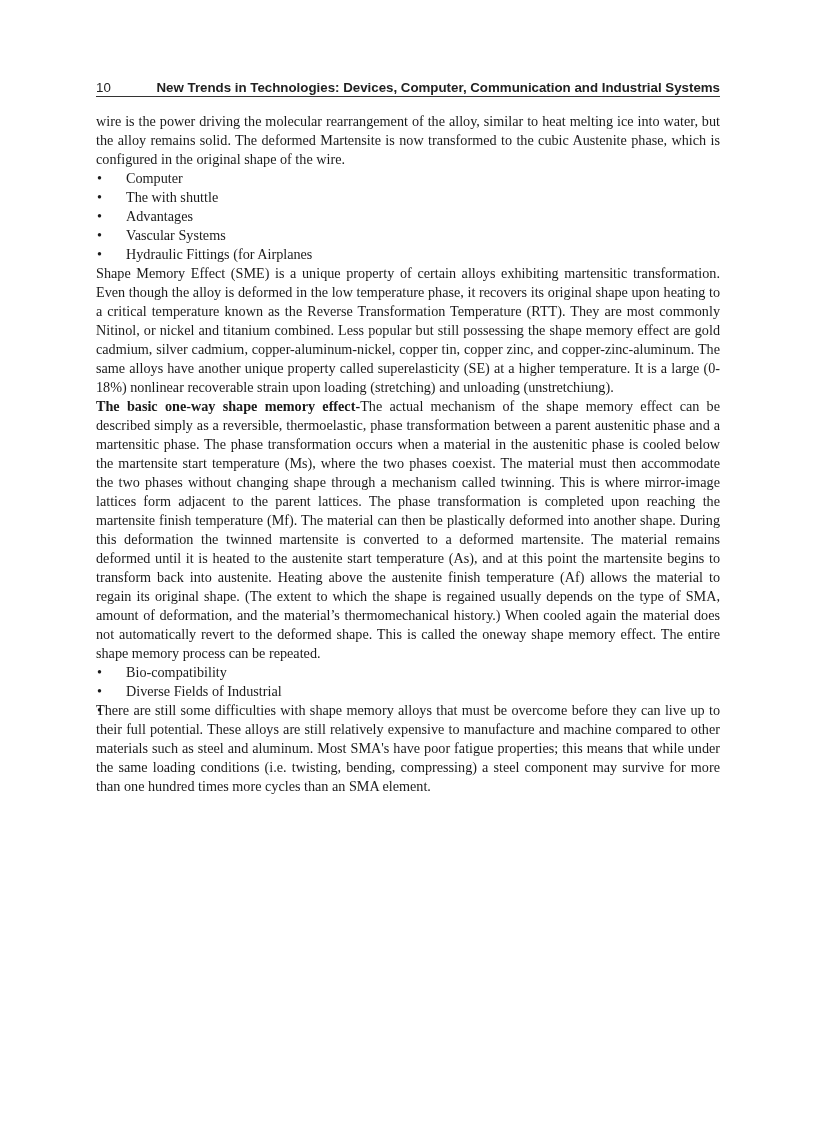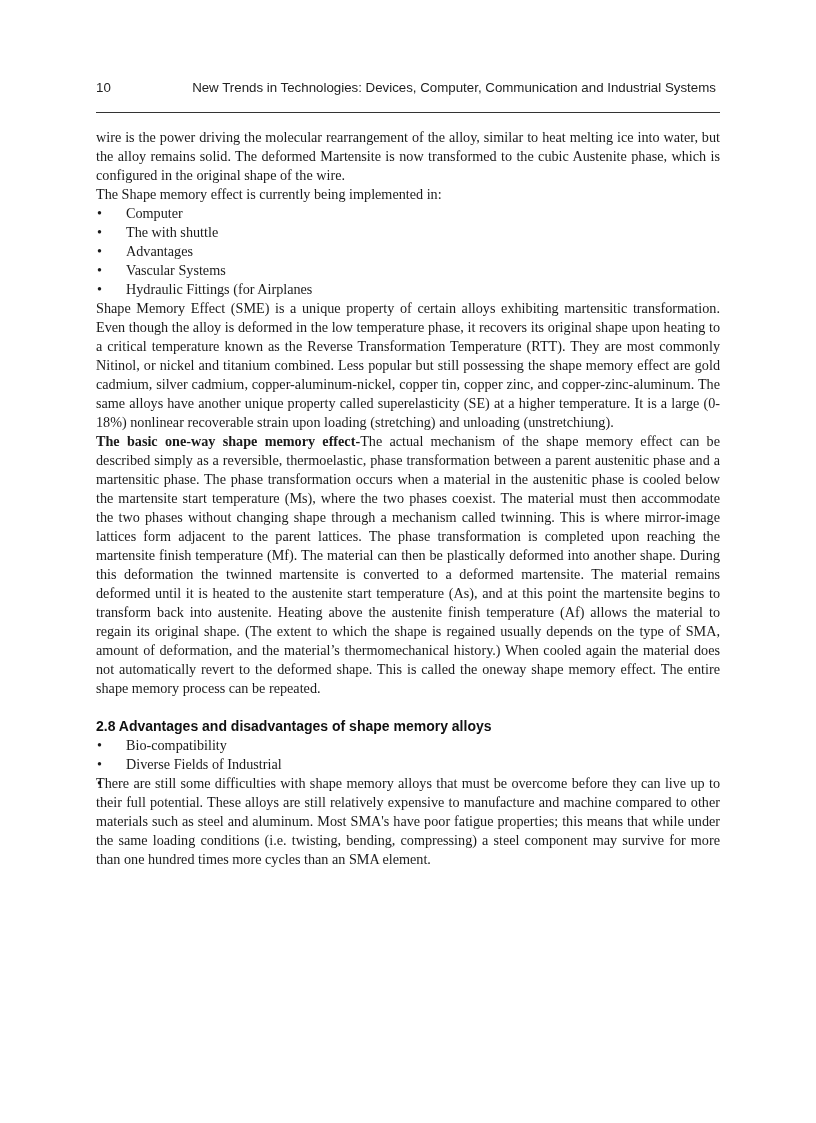--- a/index.html
+++ b/index.html
@@ -1,24 +1,24 @@
 <!DOCTYPE html>
 <html><head>
 <meta charset="utf-8">
 <style>
   html, body { margin: 0; padding: 0; background: #ffffff; }
   body { width: 816px; height: 1123px; position: relative; overflow: hidden; color: #1a1a1a; }
   .page { position: absolute; left: 96px; top: 80px; width: 624px; }
   .running-head {
     display: flex; align-items: baseline;
     font-family: "Liberation Sans", sans-serif; font-size: 13.3px; color: #222;
-    border-bottom: 1.5px solid #333; padding-bottom: 16px; height: 16px; line-height: 16px;
+    border-bottom: 1.5px solid #333; padding-bottom: 0; height: 16px; line-height: 16px;
   }
   .page-num { width: 92px; }
-  .head-title { flex: 1; text-align: center; white-space: nowrap; }
+  .head-title { flex: 1; text-align: center; white-space: nowrap; font-weight: bold; }
   .body-text {
     margin-top: 15px;
     font-family: "Liberation Serif", serif; font-size: 14.2px; line-height: 19px; color: #1a1a1a;
   }
   .body-text p { margin: 0; text-align: justify; }
   .body-text p.last-left { text-align-last: left; }
   ul.bullets { list-style: none; margin: 0; padding: 0; }
   ul.bullets li { position: relative; padding-left: 30px; }
   ul.bullets li .dot { position: absolute; left: 1px; top: 0; }
   .bold-lead { font-weight: bold; }
@@ -31,35 +31,33 @@
 <body>
 
 <div class="page">
   <div class="running-head">
     <span class="page-num">10</span>
     <span class="head-title">New Trends in Technologies: Devices, Computer, Communication and Industrial Systems</span>
   </div>
 
   <div class="body-text">
     <p class="last-left">wire is the power driving the molecular rearrangement of the alloy, similar to heat melting ice into water, but the alloy remains solid. The deformed Martensite is now transformed to the cubic Austenite phase, which is configured in the original shape of the wire.</p>
-    <p class="last-left">The Shape memory effect is currently being implemented in:</p>
 
     <ul class="bullets">
       <li><span class="dot">•</span><span>Computer</span></li>
       <li><span class="dot">•</span><span>The with shuttle</span></li>
       <li><span class="dot">•</span><span>Advantages</span></li>
       <li><span class="dot">•</span><span>Vascular Systems</span></li>
       <li><span class="dot">•</span><span>Hydraulic Fittings (for Airplanes</span></li>
     </ul>
 
     <p class="last-left">Shape Memory Effect (SME) is a unique property of certain alloys exhibiting martensitic transformation. Even though the alloy is deformed in the low temperature phase, it recovers its original shape upon heating to a critical temperature known as the Reverse Transformation Temperature (RTT).  They are most commonly Nitinol, or nickel and titanium combined.  Less popular but still possessing the shape memory effect are gold cadmium, silver cadmium, copper-aluminum-nickel, copper tin, copper zinc, and copper-zinc-aluminum.  The same alloys have another unique property called superelasticity (SE) at a higher temperature.  It is a large (0-18%) nonlinear recoverable strain upon loading (stretching) and unloading (unstretchiung).</p>
 
     <p class="last-left"><span class="bold-lead">The basic one-way shape memory effect-</span><span>The actual mechanism of the shape memory effect can be described simply as a reversible, thermoelastic, phase transformation between a parent austenitic phase and a martensitic phase. The phase transformation occurs when a material in the austenitic phase is cooled below the martensite start temperature (Ms), where the two phases coexist. The material must then accommodate the two phases without changing shape through a mechanism called twinning. This is where mirror-image lattices form adjacent to the parent lattices. The phase transformation is completed upon reaching the martensite finish temperature (Mf). The material can then be plastically deformed into another shape. During this deformation the twinned martensite is converted to a deformed martensite. The material remains deformed until it is heated to the austenite start temperature (As), and at this point the martensite begins to transform back into austenite. Heating above the austenite finish temperature (Af) allows the material to regain its original shape. (The extent to which the shape is regained usually depends on the type of SMA, amount of deformation, and the material’s thermomechanical history.) When cooled again the material does not automatically revert to the deformed shape. This is called the oneway shape memory effect. The entire shape memory process can be repeated.</span></p>
 
-    <div class="section-heading">2.8 Advantages and disadvantages of shape memory alloys</div>
 
 
     <ul class="bullets">
       <li><span class="dot">•</span><span>Bio-compatibility</span></li>
       <li><span class="dot">•</span><span>Diverse Fields of Industrial</span></li>
       <li><span class="dot">•</span></li>
     </ul>
 
     <p class="last-left">There are still some difficulties with shape memory alloys that must be overcome before they can live up to their full potential. These alloys are still relatively expensive to manufacture and machine compared to other materials such as steel and aluminum. Most SMA's have poor fatigue properties; this means that while under the same loading conditions (i.e. twisting, bending, compressing) a steel component may survive for more than one hundred times more cycles than an SMA element.</p>
   </div>

